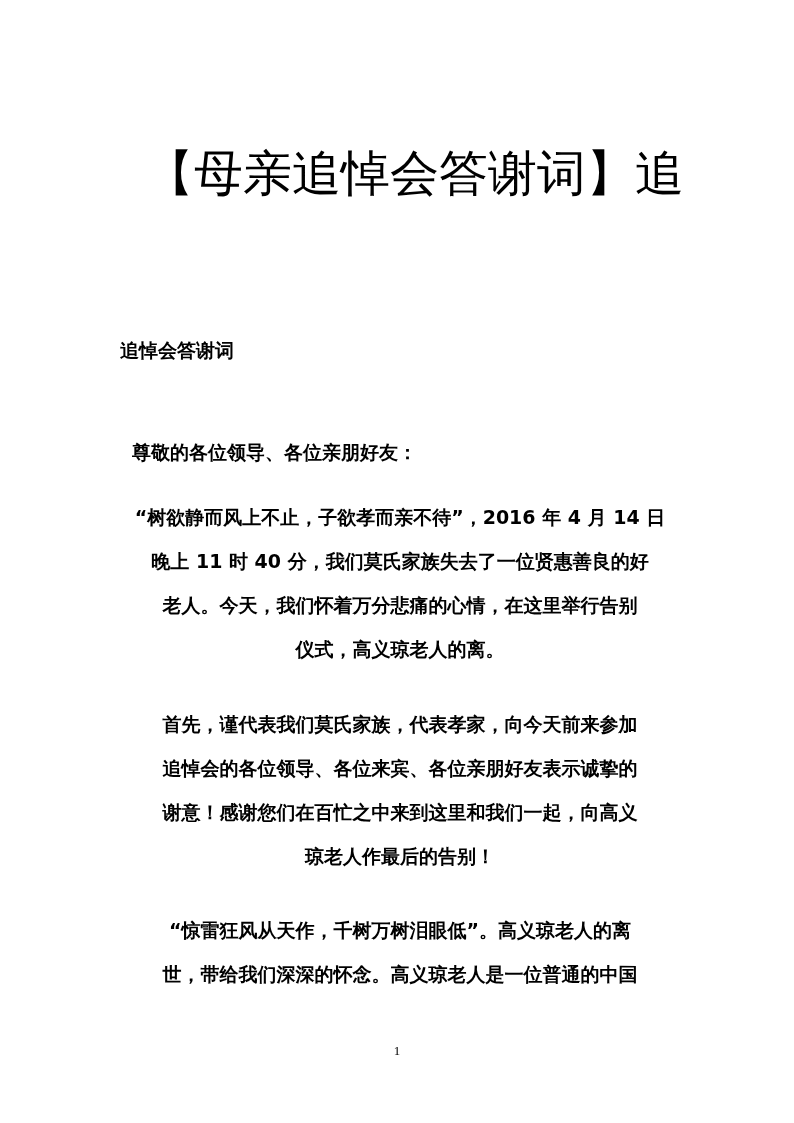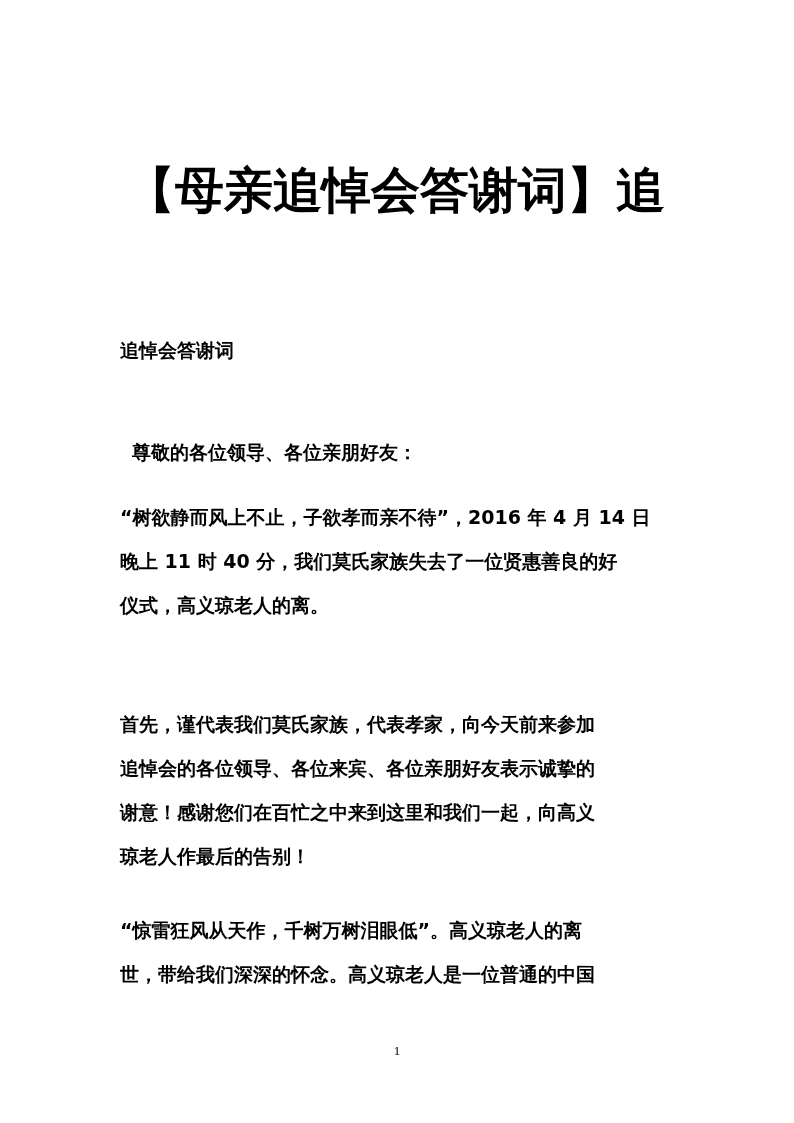--- a/index.html
+++ b/index.html
@@ -20,26 +20,26 @@
       left: 0; top: 0;
       width: 794px;
       height: 1123px;
       background: #ffffff;
     }
     .title {
       position: absolute;
       left: 110px;
       top: 140px;
       width: 574px;
-      text-align: left;
+      text-align: right;
       font-family: "DejaVu Serif", "Liberation Serif", serif;
       font-size: 49px;
       line-height: 68px;
-      font-weight: bold;
-      margin: 16px;
+      font-weight: normal;
+      margin: 0;
       letter-spacing: 0px;
     }
     .subhead {
       position: absolute;
       left: 120px;
       top: 338px;
       font-size: 19px;
       font-weight: bold;
       line-height: 24px;
       margin: 0;
@@ -63,20 +63,21 @@
       margin: 0;
       font-size: 19px;
       font-weight: bold;
       font-family: "DejaVu Sans", "Liberation Sans", sans-serif;
     }
     .para .line {
       display: block;
       height: 44px;
       line-height: 44px;
       white-space: nowrap;
+      text-align: center;
     }
     .p1 { top: 495px; }
     .p2 { top: 702px; }
     .p3 { top: 908px; }
     .page-number {
       position: absolute;
       left: 0;
       width: 794px;
       top: 1043px;
       text-align: center;
@@ -94,20 +95,21 @@
     <span style="display:block">【母亲追悼会答谢词】追</span>
   </h1>
 
   <p class="subhead">追悼会答谢词</p>
 
   <p class="salutation">尊敬的各位领导、各位亲朋好友：</p>
 
   <p class="para p1">
     <span class="line">“树欲静而风上不止，子欲孝而亲不待”，2016 年 4 月 14 日</span>
     <span class="line">晚上 11 时 40 分，我们莫氏家族失去了一位贤惠善良的好</span>
+    <span class="line">老人。今天，我们怀着万分悲痛的心情，在这里举行告别</span>
     <span class="line">仪式，高义琼老人的离。</span>
   </p>
 
   <p class="para p3">
     <span class="line">“惊雷狂风从天作，千树万树泪眼低”。高义琼老人的离</span>
     <span class="line">世，带给我们深深的怀念。高义琼老人是一位普通的中国</span>
   </p>
 
   <p class="para p2">
     <span class="line">首先，谨代表我们莫氏家族，代表孝家，向今天前来参加</span>

